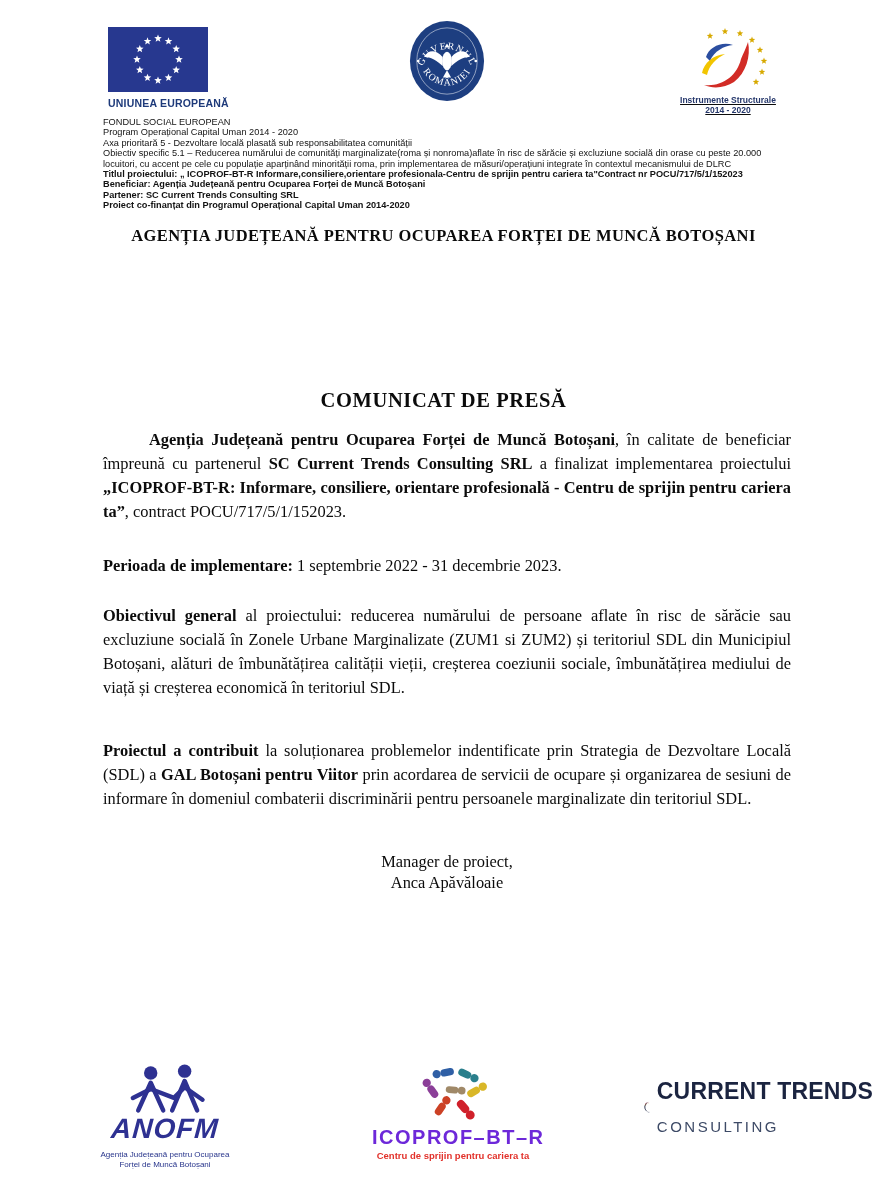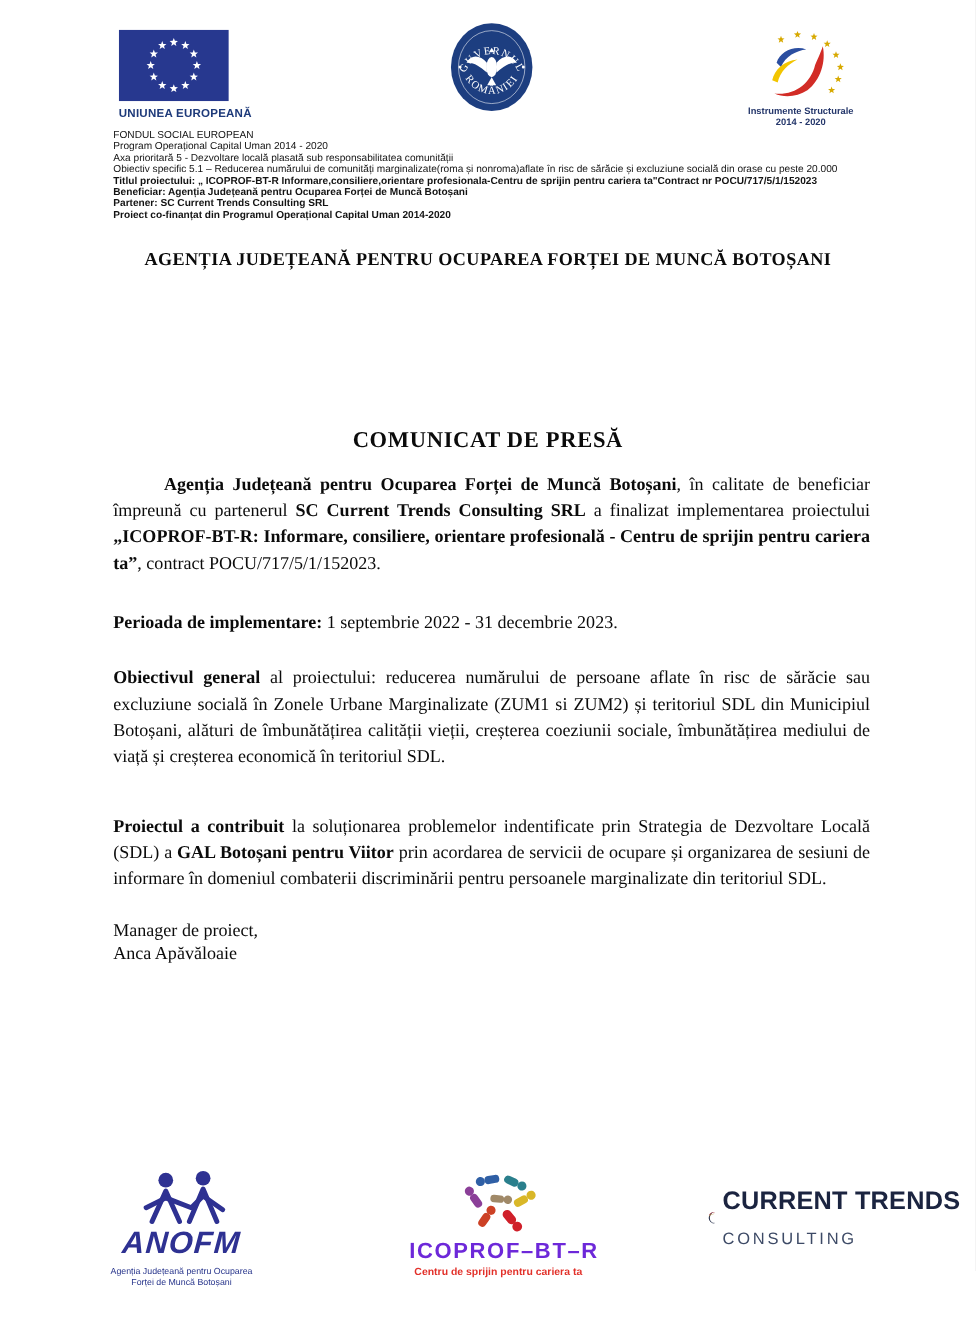--- a/index.html
+++ b/index.html
@@ -5,21 +5,21 @@
   html,body{margin:0;padding:0;background:#e9e9e9;}
   .page{position:relative;width:887px;height:1200px;background:#ffffff;margin:0 auto;overflow:hidden;
         font-family:"Liberation Serif","DejaVu Serif",serif;color:#0b0b0b;}
 
   
   .eu-logo{position:absolute;left:108px;top:27px;width:118px;text-align:right;}
   .eu-logo .flag{display:block;}
   .eu-label{margin-top:5px;font:700 10.5px/12px "Liberation Sans","DejaVu Sans",sans-serif;
             color:#1e3a7a;letter-spacing:.2px;white-space:nowrap;}
   .gov-logo{position:absolute;left:408px;top:19px;}
-  .is-logo{position:absolute;left:680px;top:27px;width:96px;text-align:center;}
+  .is-logo{position:absolute;left:680px;top:27px;width:96px;text-align:center;text-decoration:underline;}
   .is-caption{margin-top:2px;font:700 8.5px/10px "Liberation Sans","DejaVu Sans",sans-serif;
               color:#25376b;white-space:nowrap;}
 
   
   .fine-print{position:absolute;left:103px;top:117px;width:720px;
               font:400 9.2px/10.4px "Liberation Sans","DejaVu Sans",sans-serif;color:#131313;}
   .fine-print div{white-space:nowrap;}
   .fine-print .b{font-weight:700;}
 
   
@@ -27,21 +27,21 @@
              font:700 16.5px/20px "Liberation Serif","DejaVu Serif",serif;letter-spacing:.4px;}
   .press-heading{position:absolute;left:0;top:388px;width:100%;text-align:center;
              font:700 20.5px/24px "Liberation Serif","DejaVu Serif",serif;letter-spacing:.6px;}
 
   
   .body-text{position:absolute;left:103px;top:428px;width:688px;
              font:400 16.4px/24px "Liberation Serif","DejaVu Serif",serif;text-align:justify;}
   .body-text p{margin:0 0 27px 0;}
   .body-text p.indent{text-indent:46px;}
   .body-text .b{font-weight:700;}
-  .signature{margin-top:6px;line-height:21px;text-align:left;}
+  .signature{margin-top:6px;line-height:21px;text-align:center;}
 
   
   .footer-anofm{position:absolute;left:95px;top:1064px;width:140px;text-align:center;}
   .anofm-word{font:700 italic 28px/30px "Liberation Sans","DejaVu Sans",sans-serif;
               color:#2e3192;letter-spacing:1px;transform:skewX(-4deg);margin-top:-4px;}
   .anofm-caption{margin-top:6px;font:400 8px/10px "Liberation Sans","DejaVu Sans",sans-serif;color:#27348b;}
 
   .footer-icoprof{position:absolute;left:372px;top:1060px;width:162px;text-align:center;}
   .icoprof-word{font:700 20px/22px "Liberation Sans","DejaVu Sans",sans-serif;
                 color:#6d28d9;letter-spacing:1.5px;margin-top:2px;white-space:nowrap;}
@@ -134,40 +134,41 @@
       <div>Instrumente Structurale</div>
       <div>2014 - 2020</div>
     </div>
   </div>
 
   <div class="fine-print">
     <div>FONDUL SOCIAL EUROPEAN</div>
     <div>Program Operațional Capital Uman 2014 - 2020</div>
     <div>Axa prioritară  5 - Dezvoltare locală plasată sub responsabilitatea comunității</div>
     <div>Obiectiv specific 5.1 – Reducerea numărului de comunități marginalizate(roma și nonroma)aflate în risc de sărăcie și excluziune socială din orase cu peste 20.000</div>
+    <div>locuitori, cu accent pe cele cu populație aparținând minorității roma, prin implementarea de măsuri/operațiuni integrate în contextul mecanismului de DLRC</div>
     <div class="b">Titlul proiectului: „ ICOPROF-BT-R Informare,consiliere,orientare profesionala-Centru de sprijin pentru cariera ta"Contract nr POCU/717/5/1/152023</div>
     <div class="b">Beneficiar: Agenția Județeană pentru Ocuparea Forței de Muncă Botoșani</div>
     <div class="b">Partener:  SC Current Trends Consulting SRL</div>
     <div class="b">Proiect co-finanțat din Programul Operațional Capital Uman 2014-2020</div>
   </div>
 
   <div class="org-title">AGENȚIA JUDEȚEANĂ PENTRU OCUPAREA FORȚEI DE MUNCĂ BOTOȘANI</div>
   <div class="press-heading">COMUNICAT DE PRESĂ</div>
 
   <div class="body-text">
     <p class="indent" style="margin-bottom:30px;">
       <span class="b">Agenția Județeană pentru Ocuparea Forței de Muncă Botoșani</span><span>, în calitate de beneficiar împreună cu partenerul </span><span class="b">SC Current Trends Consulting SRL</span><span> a finalizat implementarea proiectului </span><span class="b">„ICOPROF-BT-R: Informare, consiliere, orientare profesională - Centru de sprijin pentru cariera ta”</span><span>, contract POCU/717/5/1/152023.</span>
     </p>
     <p style="margin-bottom:26px;">
       <span class="b">Perioada de implementare:</span><span> 1 septembrie 2022 - 31 decembrie 2023.</span>
     </p>
     <p style="margin-bottom:39px;">
       <span class="b">Obiectivul general</span><span> al proiectului: reducerea numărului de persoane aflate în risc de sărăcie sau excluziune socială în Zonele Urbane Marginalizate (ZUM1 si ZUM2) și teritoriul SDL din Municipiul Botoșani, alături de îmbunătățirea calității vieții, creșterea coeziunii sociale, îmbunătățirea mediului de viață și creșterea economică în teritoriul SDL.</span>
     </p>
-    <p style="margin-bottom:24px;">
+    <p style="margin-bottom:40px;">
       <span class="b">Proiectul a contribuit</span><span> la soluționarea problemelor indentificate prin Strategia de Dezvoltare Locală (SDL) a </span><span class="b">GAL Botoșani pentru Viitor</span><span> prin acordarea de servicii de ocupare și organizarea de sesiuni de informare în domeniul combaterii discriminării pentru persoanele marginalizate din teritoriul SDL.</span>
     </p>
     <div class="signature">
       <div>Manager de proiect,</div>
       <div>Anca Apăvăloaie</div>
     </div>
   </div>
 
   <div class="footer-anofm">
     <svg width="110" height="50" viewBox="0 0 120 56">

